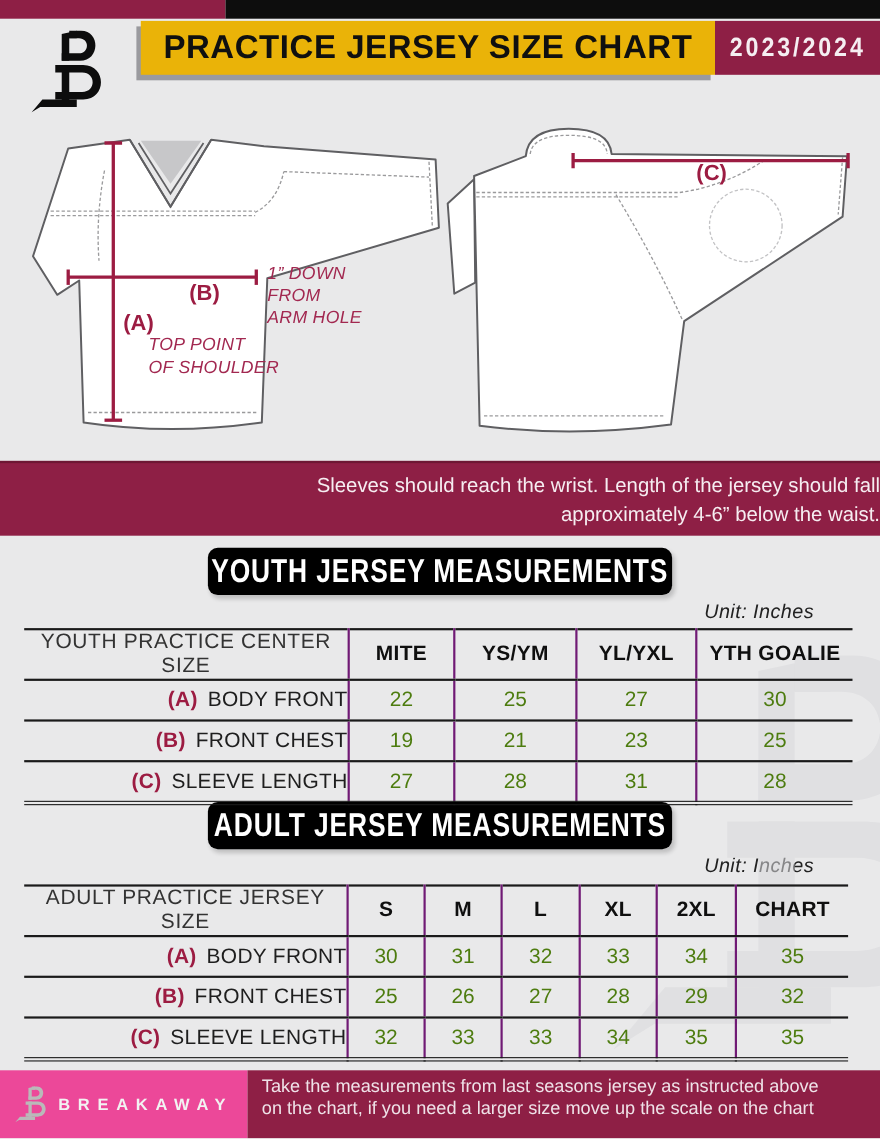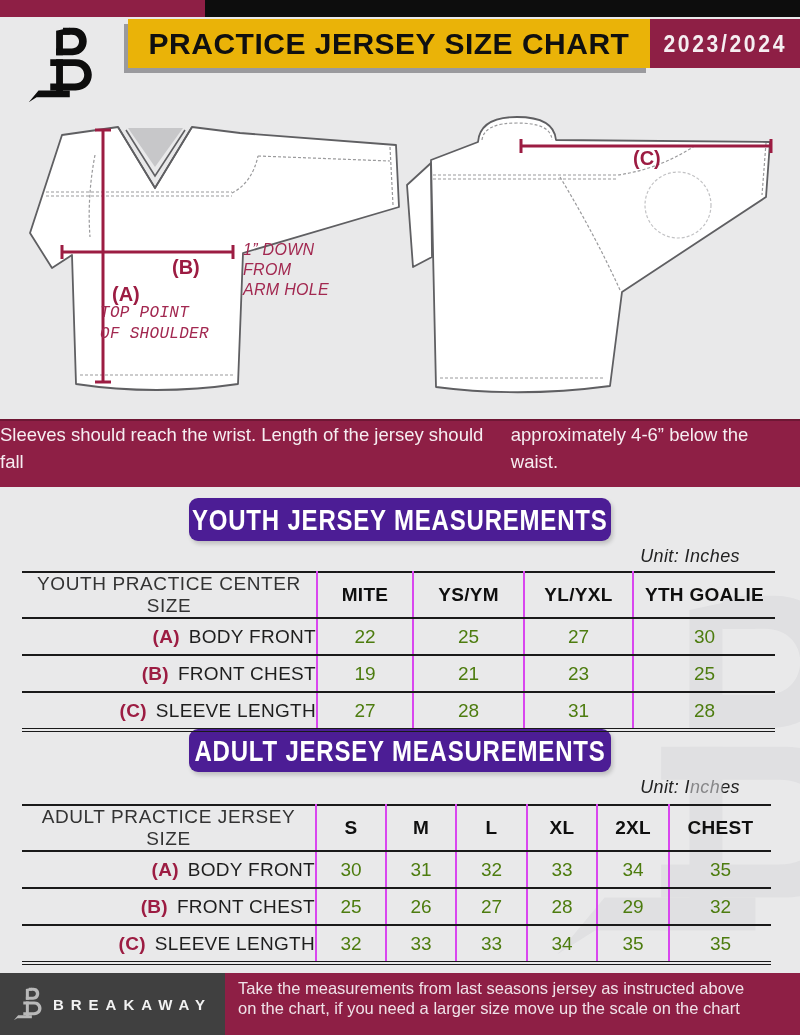--- a/index.html
+++ b/index.html
@@ -24,50 +24,50 @@
   .year-box span{color:#f5eef1;font-weight:700;font-size:24px;letter-spacing:3px;display:inline-block;transform:scaleX(.88);}
   
   .diagram-svg{position:absolute;left:0;top:85px;}
   .anno{position:absolute;color:#9c1c42;z-index:3;}
   .anno.key{font-weight:700;font-size:20px;}
   .anno.cap{font-style:italic;font-size:16px;line-height:20px;color:#a22850;letter-spacing:.3px;}
   
   .notice{
     position:absolute;left:0;top:419px;width:800px;height:68px;background:#8e1f45;
     border-top:2px solid #6e1734;box-sizing:border-box;
-    display:flex;align-items:flex-start;justify-content:center;
+    display:flex;flex-direction:column;align-items:flex-end;justify-content:center;
     color:#f6edf1;font-size:18.5px;line-height:27px;
   }
   
   .section-banner{
-    position:absolute;left:189px;width:422px;height:43px;background:#4c1d95;border-radius:9px;
+    position:absolute;left:189px;width:422px;height:43px;background:#000000;border-radius:9px;
     display:flex;align-items:center;justify-content:center;box-shadow:2px 3px 4px rgba(0,0,0,.18);
   }
   .section-banner span{
     color:#fff;font-weight:700;font-size:30px;letter-spacing:1px;white-space:nowrap;
     display:inline-block;transform:scaleX(.8);
   }
   .unit{position:absolute;left:0;width:740px;text-align:right;font-style:italic;font-size:18px;color:#222;letter-spacing:.4px;}
   
   table.size{position:absolute;left:22px;border-collapse:collapse;table-layout:fixed;z-index:2;
     border-top:2px solid #1a1a1a;border-bottom:4px double #1a1a1a;}
   table.size th,table.size td{padding:0;height:35px;font-size:19px;text-align:center;vertical-align:middle;}
   table.size thead th{height:37px;border-bottom:2px solid #1a1a1a;color:#0f0f0f;font-weight:700;letter-spacing:.3px;}
   table.size thead th.first{font-weight:500;color:#333;letter-spacing:.6px;}
   table.size tbody tr td{border-bottom:2px solid #1a1a1a;color:#4d7c0f;}
   table.size tbody tr:last-child td{border-bottom:none;}
-  table.size th + th, table.size td + td{border-left:2px solid #d946ef;}
+  table.size th + th, table.size td + td{border-left:2px solid #701a75;}
   table.size td.rowlabel{text-align:right;padding-left:38px;color:#1e1e1e;font-weight:500;letter-spacing:.3px;}
   table.size td.rowlabel b{color:#9c1c42;font-weight:700;margin-right:9px;}
   
   .watermark{position:absolute;left:548px;top:545px;opacity:.55;z-index:1;}
   
   .footer{position:absolute;left:0;top:973px;width:800px;height:62px;}
   .footer .brand-box{
-    position:absolute;left:0;top:0;width:225px;height:62px;background:#404040;
+    position:absolute;left:0;top:0;width:225px;height:62px;background:#ec4899;
     display:flex;align-items:center;justify-content:center;gap:10px;
   }
   .footer .brand-box span{color:#f2f2f2;font-weight:700;font-size:15px;letter-spacing:7px;}
   .footer .note-box{
     position:absolute;left:225px;top:0;width:575px;height:62px;background:#8e1f45;box-sizing:border-box;
     padding:5px 10px 0 13px;color:#efe2e8;font-size:16.5px;line-height:20px;
   }
 </style>
 </head>
 <body>
@@ -147,21 +147,21 @@
   </svg>
 
   <div class="anno key" style="left:633px;top:147px;">(C)</div>
   <div class="anno key" style="left:172px;top:256px;">(B)</div>
   <div class="anno cap" style="left:243px;top:240px;">
     <div>1” DOWN</div>
       <div>FROM</div>
       <div>ARM HOLE</div>
   </div>
   <div class="anno key" style="left:112px;top:283px;">(A)</div>
-  <div class="anno cap" style="left:100px;top:303px;line-height:21px;font-family:Liberation Mono, monospace;">
+  <div class="anno cap" style="left:135px;top:303px;line-height:21px;">
     <div>TOP POINT</div>
       <div>OF SHOULDER</div>
   </div>
 
   <div class="notice">
     <div>Sleeves should reach the wrist. Length of the jersey should fall</div>
     <div>approximately 4-6” below the waist.</div>
   </div>
 
   <svg class="watermark" width="330" height="460" viewBox="0 0 70 88">
@@ -231,21 +231,21 @@
         <col style="width:102px">
       </colgroup>
     <thead>
       <tr>
         <th class="first">ADULT PRACTICE JERSEY SIZE</th>
         <th>S</th>
         <th>M</th>
         <th>L</th>
         <th>XL</th>
         <th>2XL</th>
-        <th>CHEST</th>
+        <th>CHART</th>
       </tr>
     </thead>
     <tbody>
       <tr>
         <td class="rowlabel"><b>(A)</b><span>BODY FRONT</span></td>
         <td>30</td>
         <td>31</td>
         <td>32</td>
         <td>33</td>
         <td>34</td>

